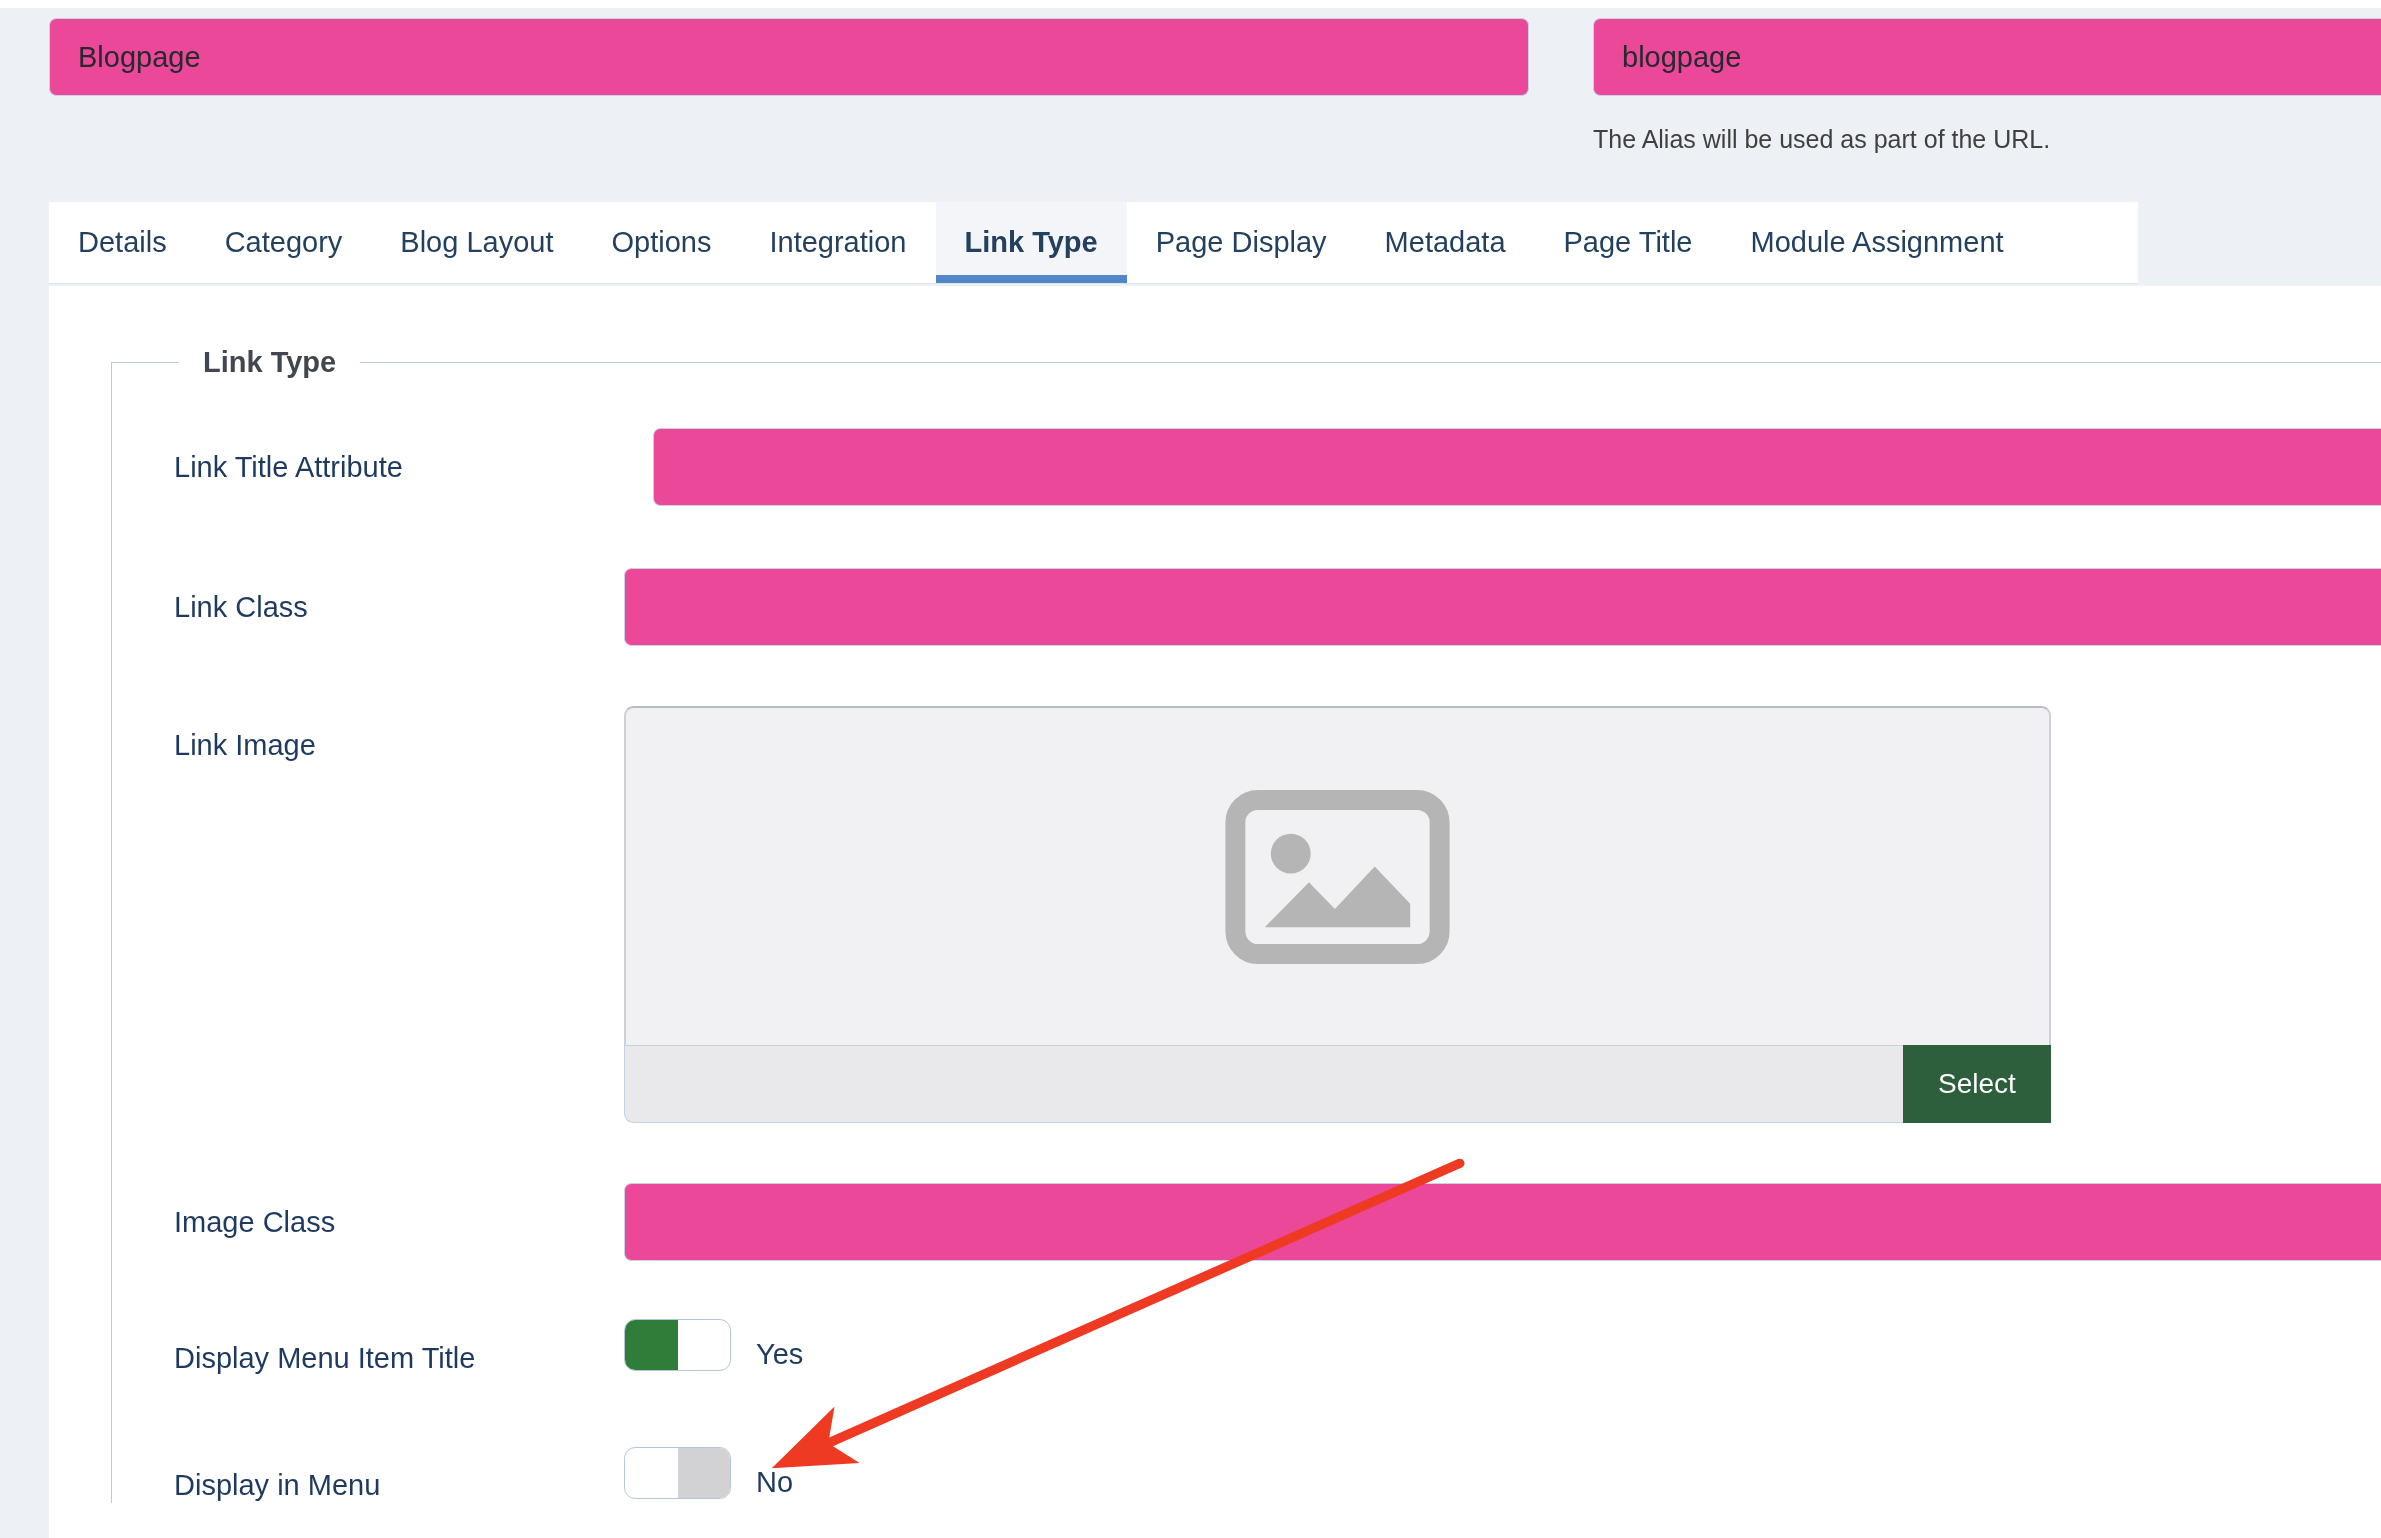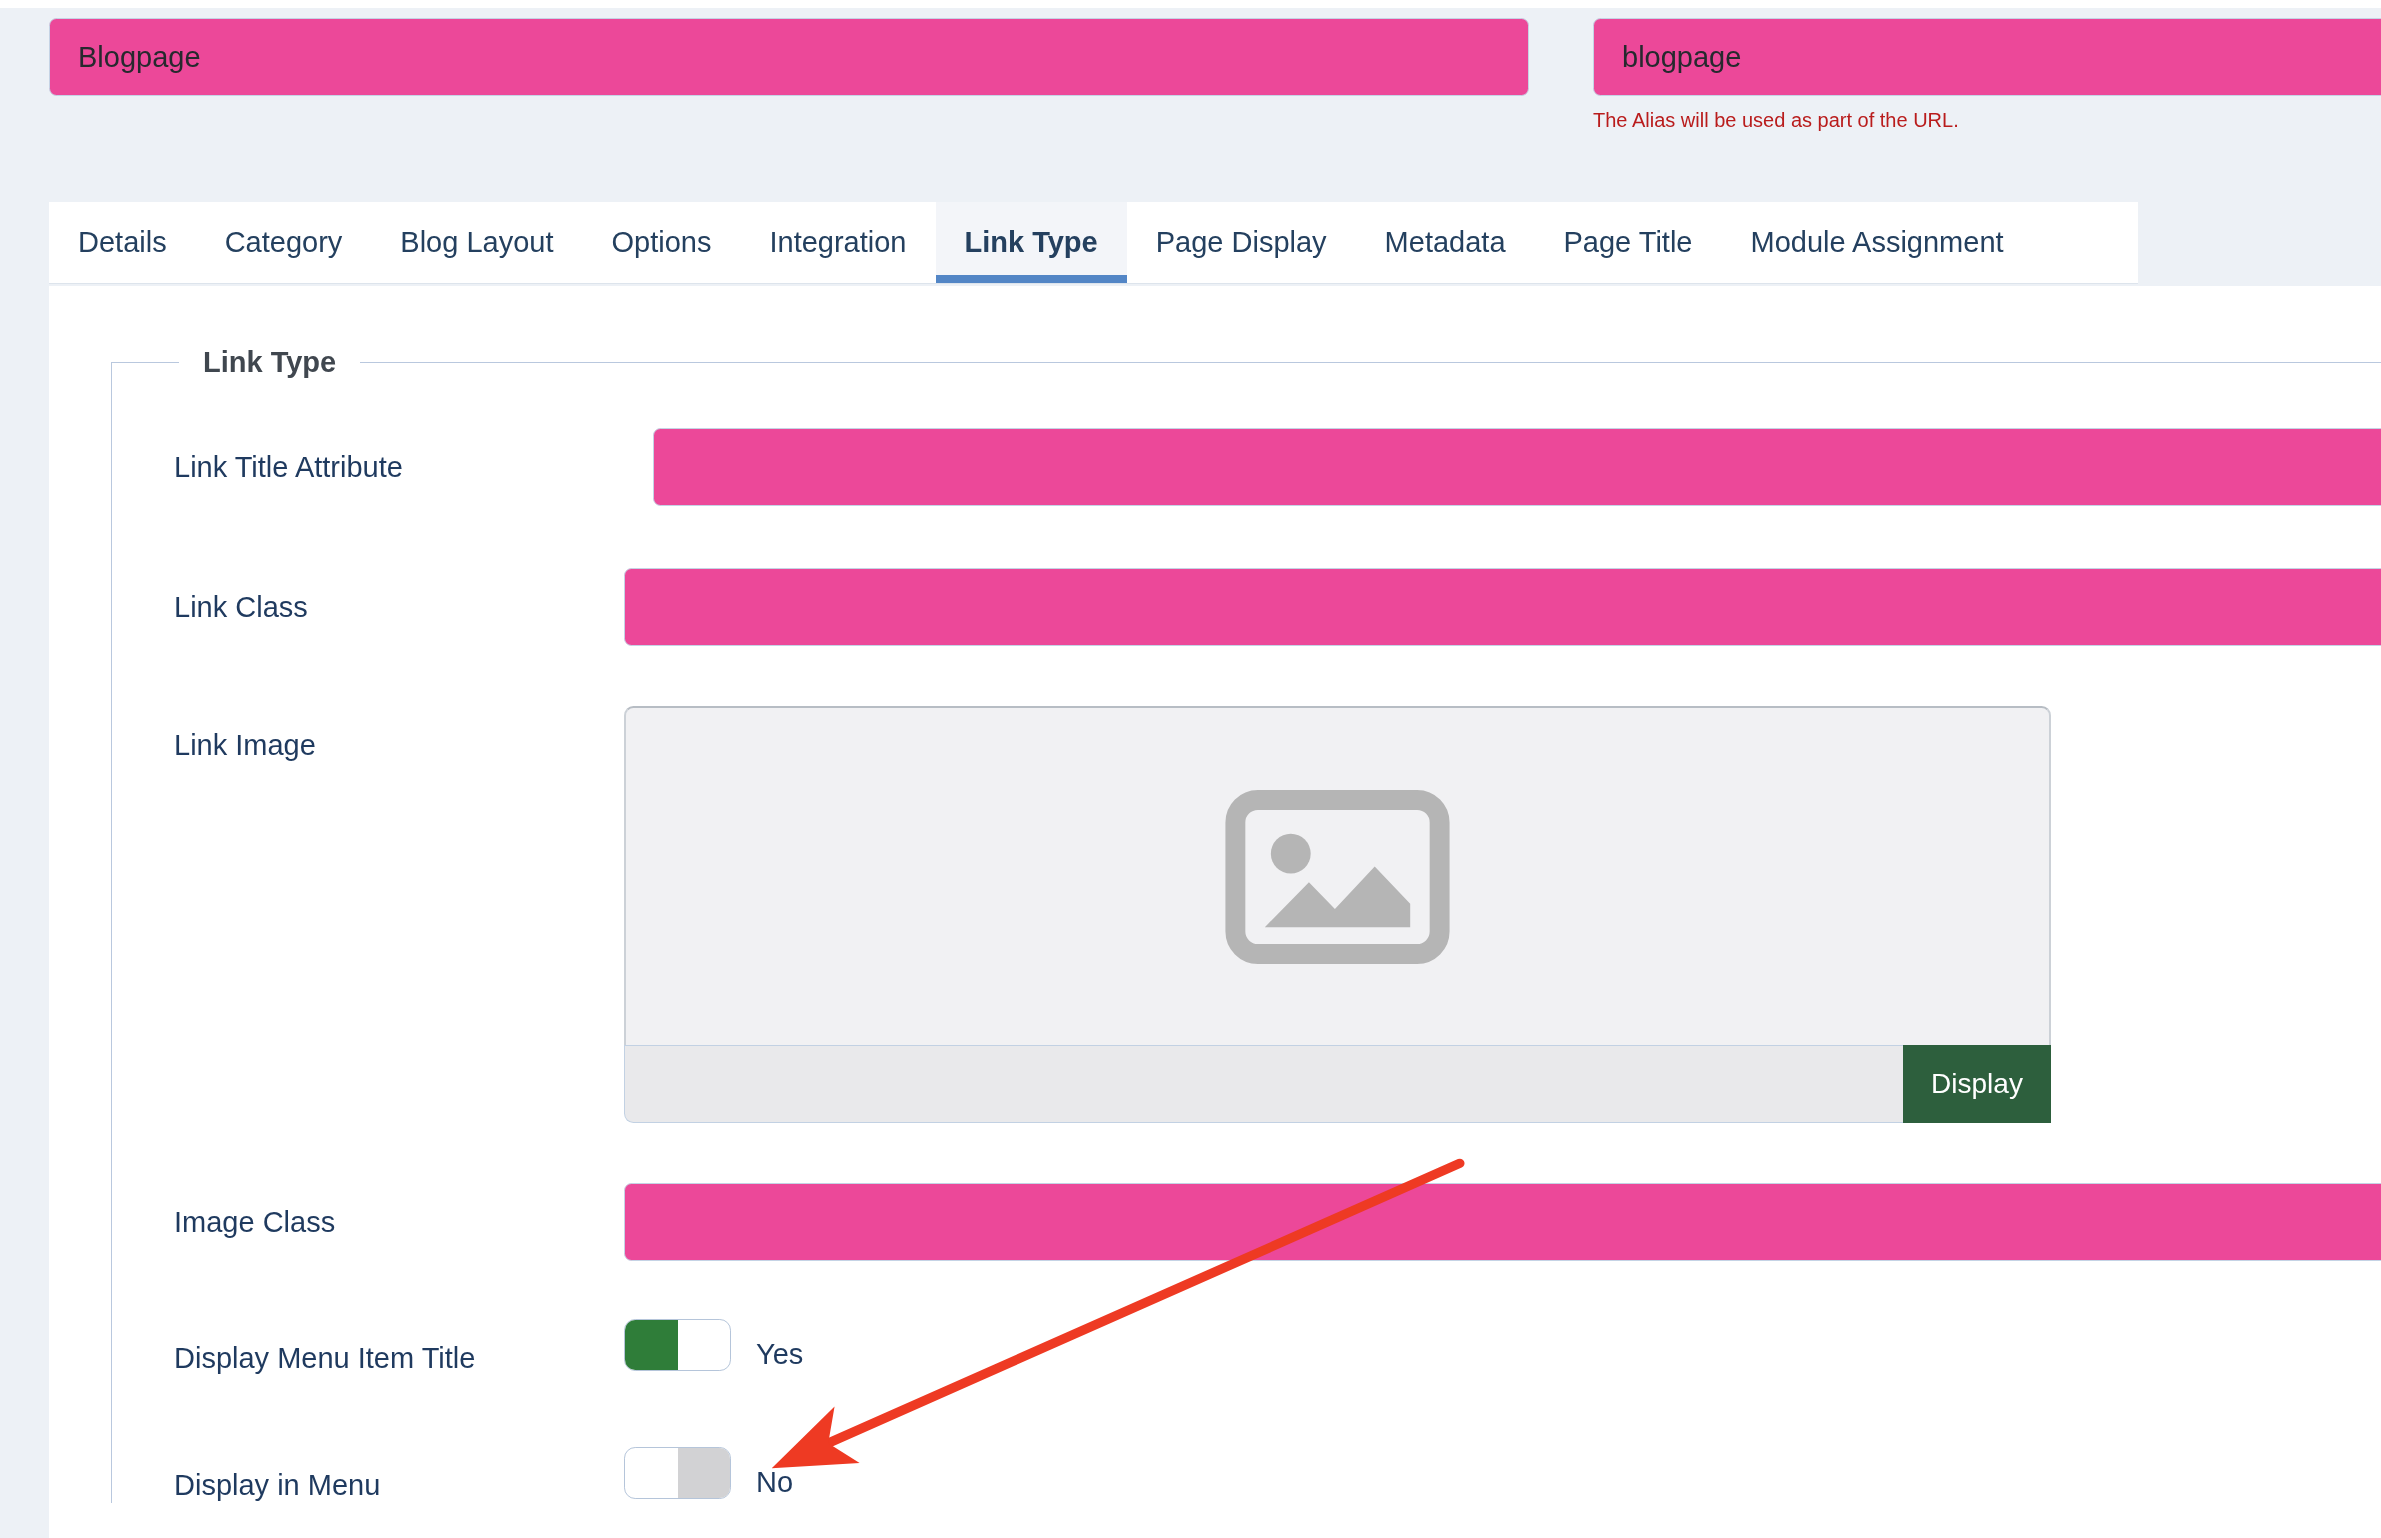--- a/index.html
+++ b/index.html
@@ -15,21 +15,21 @@
 
   
   .text-input {
     display:block; height:78px; background:#ec4899;
     border:1.9px solid #c5d3e5; border-radius:7.5px;
     font-family:"Liberation Sans", sans-serif;
     font-size:29px; color:#26292e; padding:0 28px; outline:none;
   }
   #title-input  { position:absolute; left:49px;  top:18px; width:1480px; }
   #alias-input  { position:absolute; left:1593px; top:18px; width:824px; }
-  #alias-help   { position:absolute; left:1593px; top:109px; font-size:20px; color:#b91c1c; }
+  #alias-help   { position:absolute; left:1593px; top:125px; font-size:25px; color:#404040; }
 
   
   .tabbar {
     position:absolute; left:49px; top:202px; width:2089px; height:82px;
     background:#fff; border-bottom:1.9px solid #dde4ec;
     display:flex; align-items:stretch;
   }
   .tab {
     position:relative; display:flex; align-items:center;
     padding:0 29px; font-size:29px; color:#24405f;
@@ -145,21 +145,21 @@
         <div class="image-widget">
           <div class="image-preview">
             <svg width="225" height="174" viewBox="0 0 260 200">
               <rect x="12" y="11" width="236" height="178" rx="26" fill="none" stroke="#b5b5b5" stroke-width="23"></rect>
               <circle cx="76" cy="73" r="23" fill="#b5b5b5"></circle>
               <path d="M46 158 L97 106 L127 137 L173 88 L214 131 L214 158 Z" fill="#b5b5b5"></path>
             </svg>
           </div>
           <div class="image-select-row">
             <input class="image-path-input" type="text" value="" style="">
-            <button class="select-btn">Display</button>
+            <button class="select-btn">Select</button>
           </div>
         </div>
       </div>
     </div>
 
     <div class="field-row row-4">
       <div class="field-label">Image Class</div>
       <div class="field-control">
         <input class="text-input" type="text" value="" style="">
       </div>

